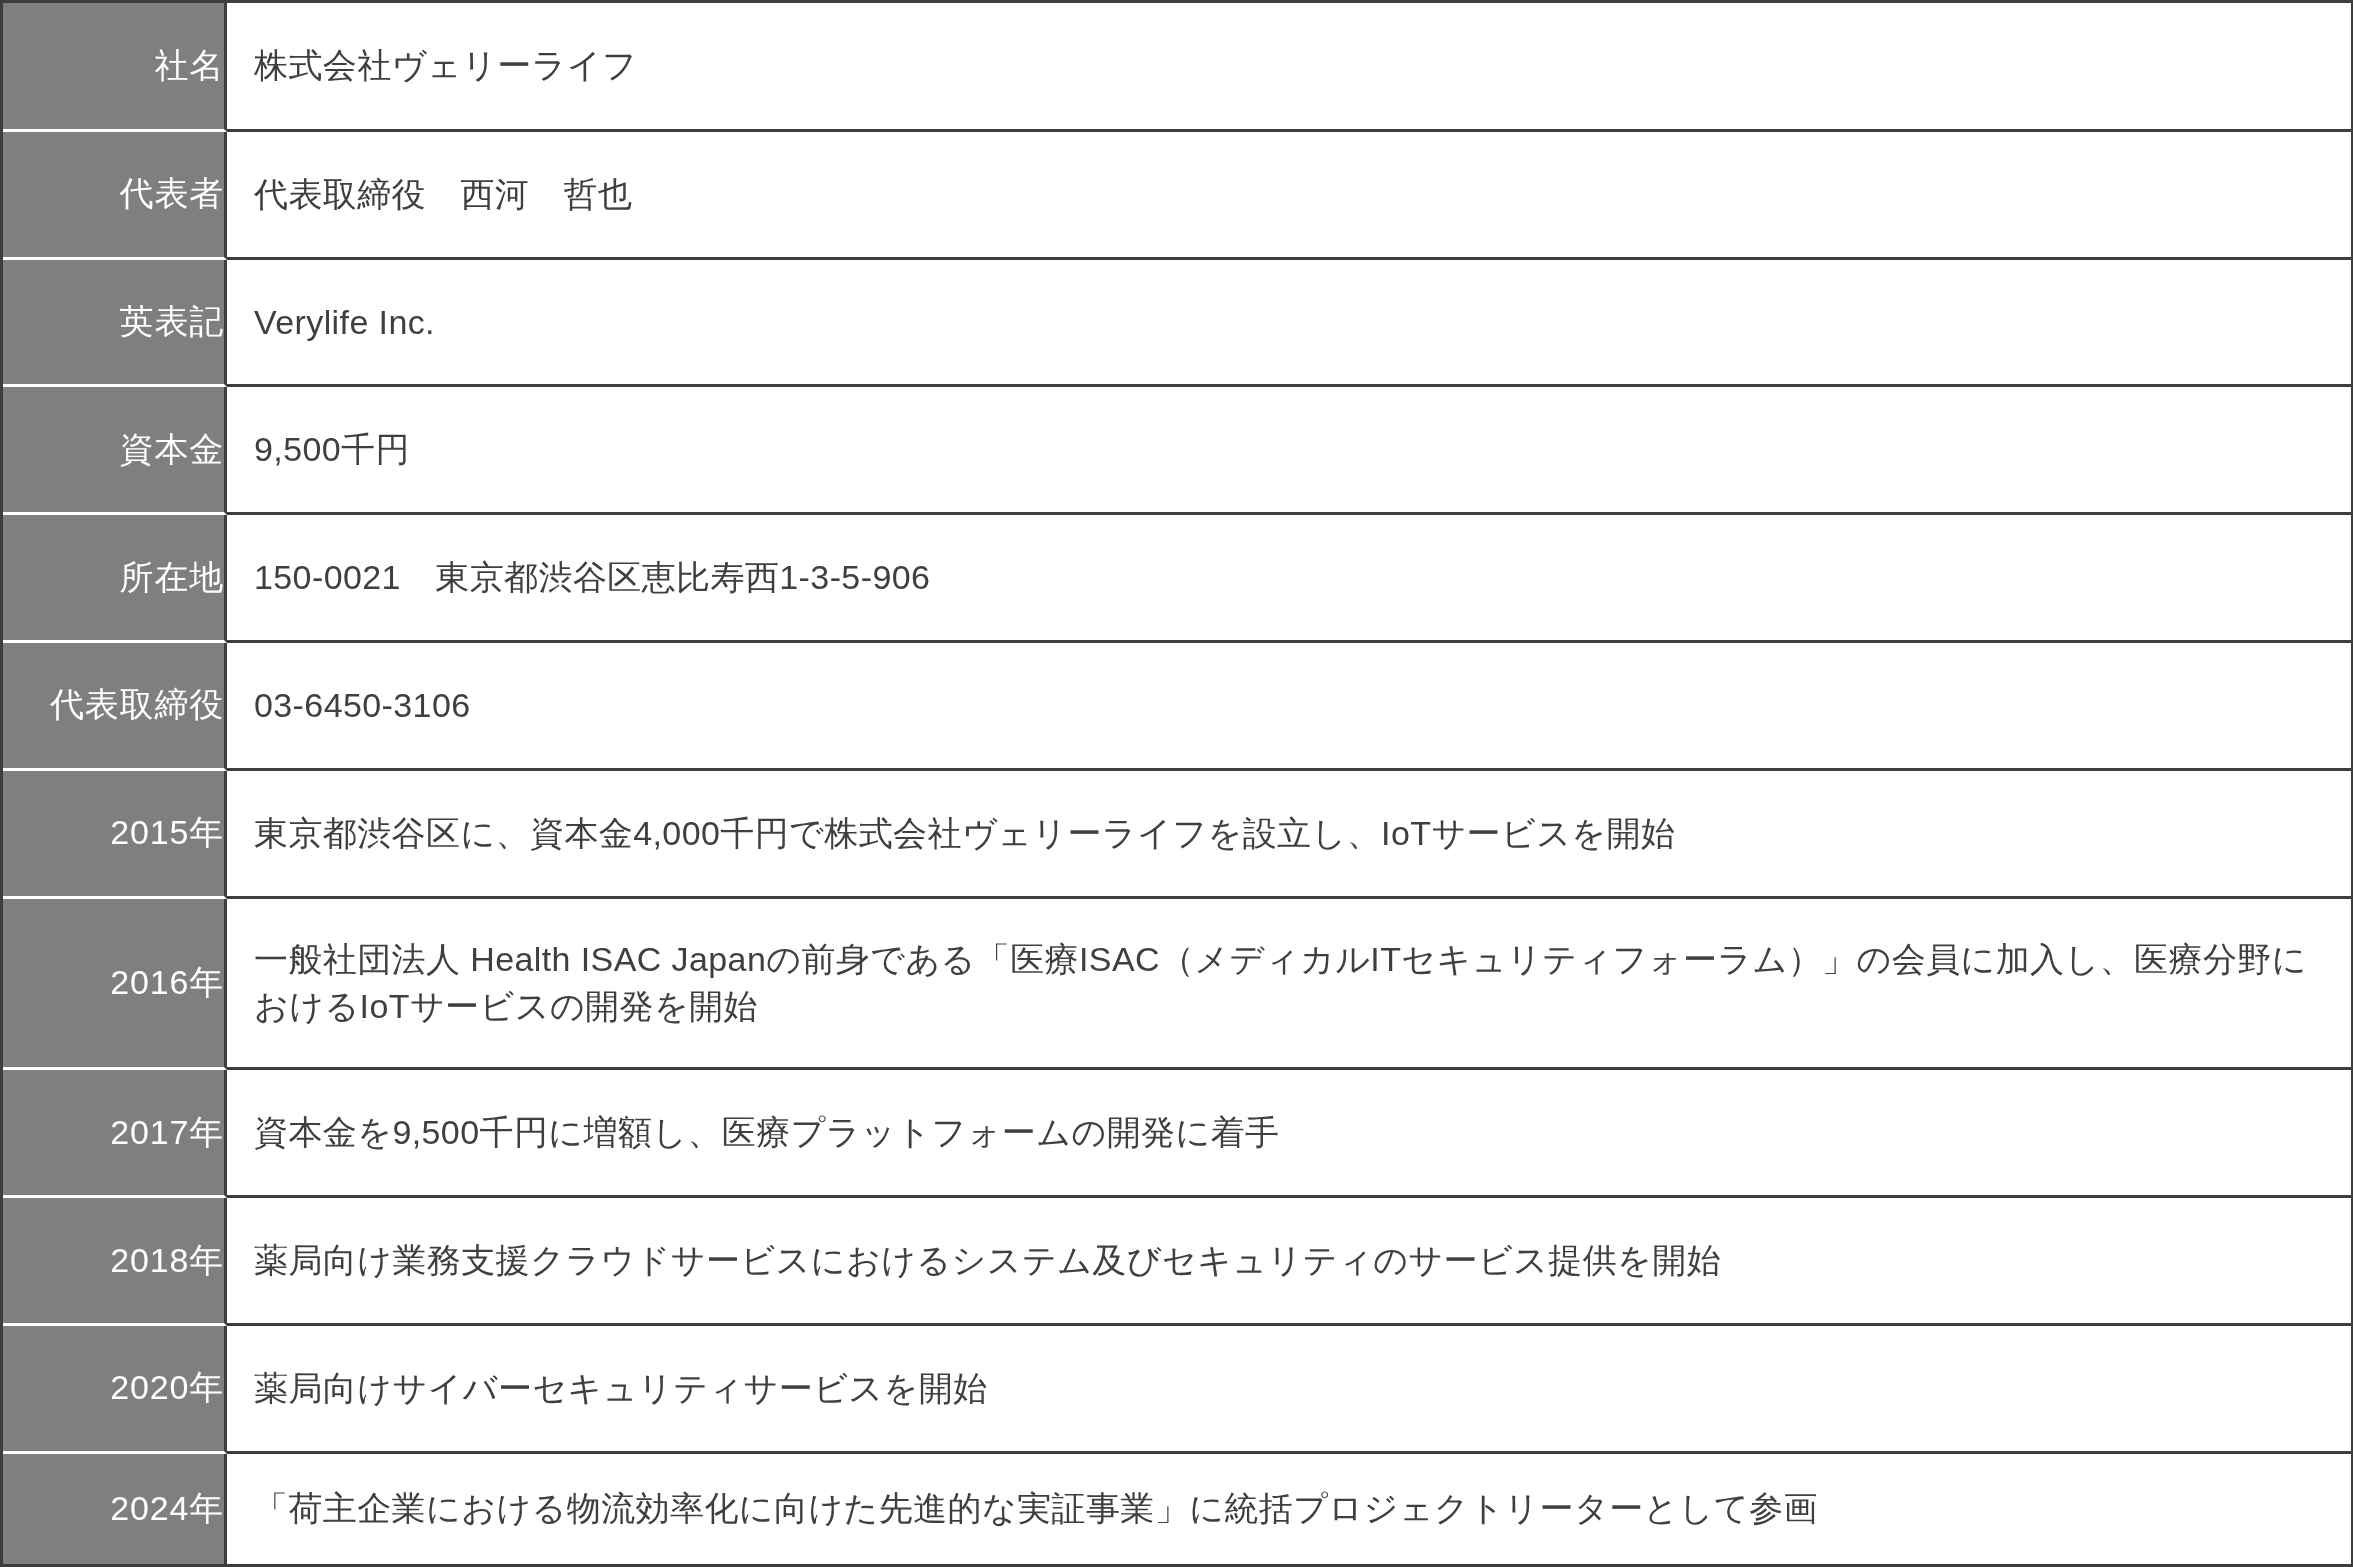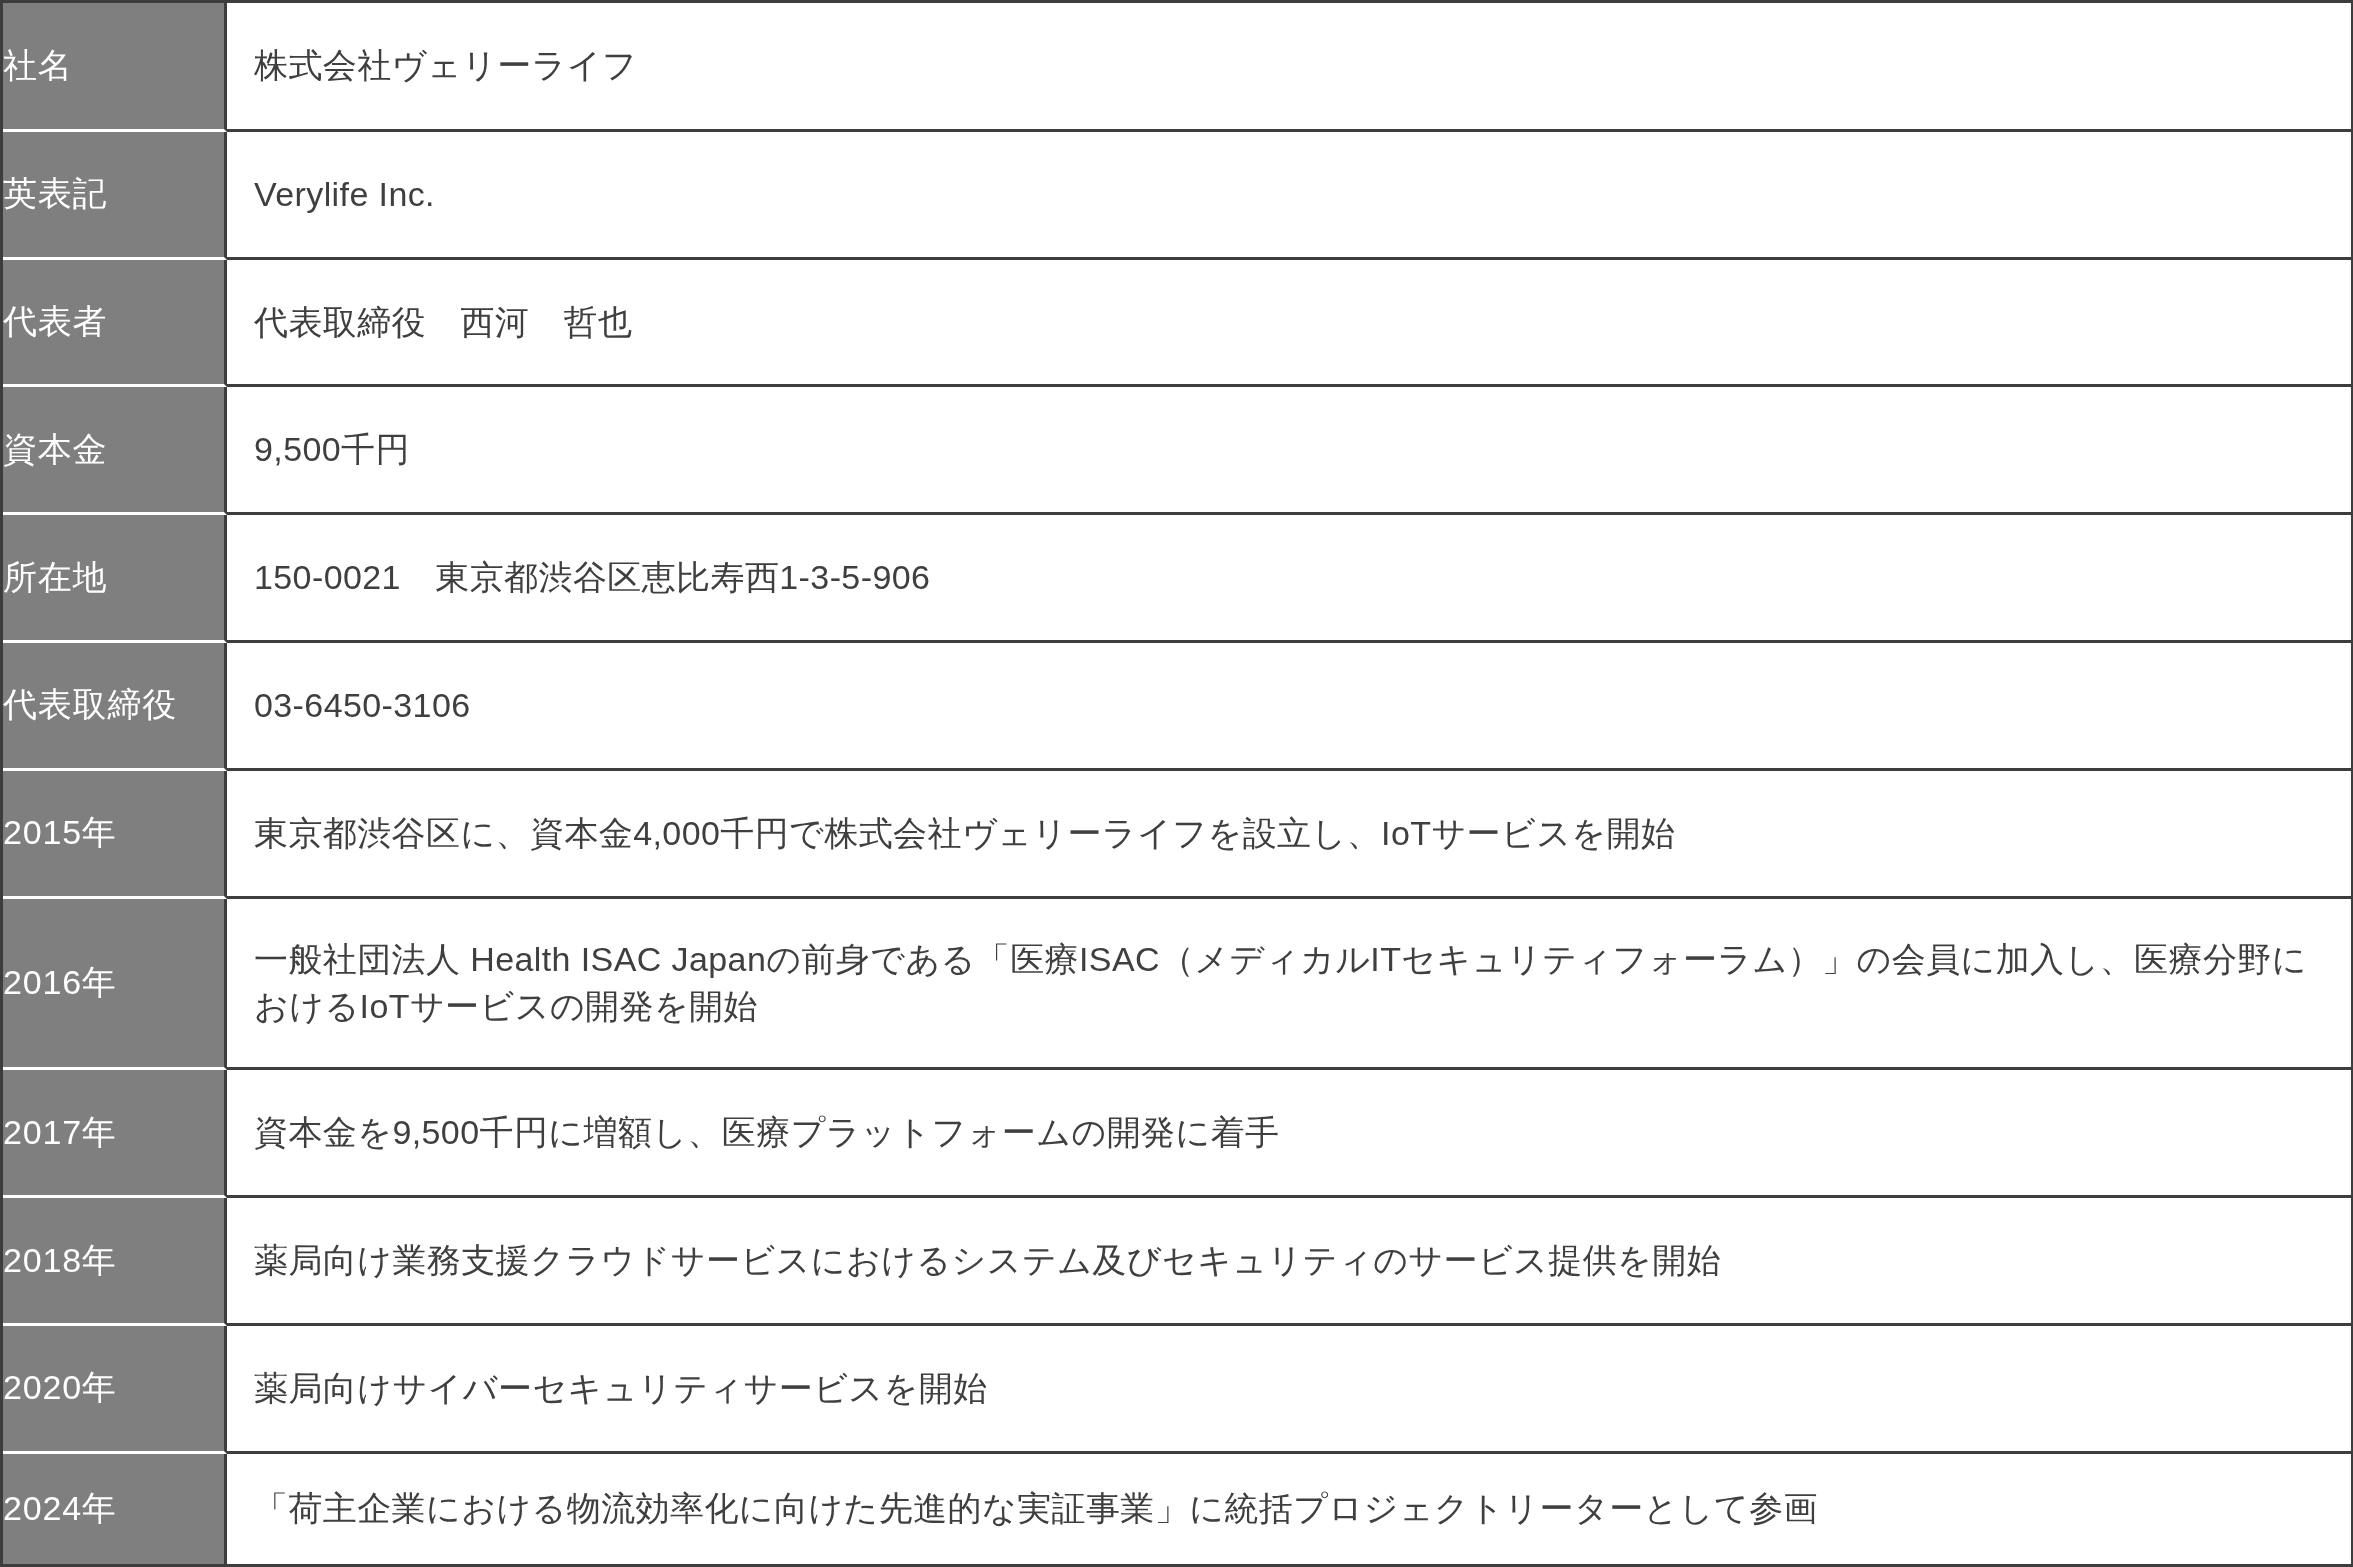--- a/index.html
+++ b/index.html
@@ -34,21 +34,21 @@
   }
   col.c-label { width: 224px; }
   tr { height: 116px; }
   tr.r-first { height: 117px; }
   tr.r-tall  { height: 156px; }
   tr.r-short { height: 100px; }
   th.row-label {
     background: var(--label-bg);
     color: var(--label-text);
     font-weight: normal;
-    text-align: left;
+    text-align: right;
     vertical-align: middle;
     border-right: 3.8px solid var(--border-dark);
     border-bottom: 3px solid var(--label-divider);
     padding: 0;
     letter-spacing: 0.8px;
   }
   td.row-value {
     color: var(--value-text);
     text-align: left;
     vertical-align: middle;
@@ -67,26 +67,26 @@
   <colgroup>
       <col class="c-label">
       <col class="c-value">
     </colgroup>
   <tbody>
     <tr class="r-first">
       <th class="row-label">社名</th>
       <td class="row-value">株式会社ヴェリーライフ</td>
     </tr>
     <tr>
+      <th class="row-label">代表者</th>
+      <td class="row-value">代表取締役　西河　哲也</td>
+    </tr>
+    <tr>
       <th class="row-label">英表記</th>
       <td class="row-value">Verylife Inc.</td>
-    </tr>
-    <tr>
-      <th class="row-label">代表者</th>
-      <td class="row-value">代表取締役　西河　哲也</td>
     </tr>
     <tr>
       <th class="row-label">資本金</th>
       <td class="row-value">9,500千円</td>
     </tr>
     <tr>
       <th class="row-label">所在地</th>
       <td class="row-value">150-0021　東京都渋谷区恵比寿西1-3-5-906</td>
     </tr>
     <tr>

